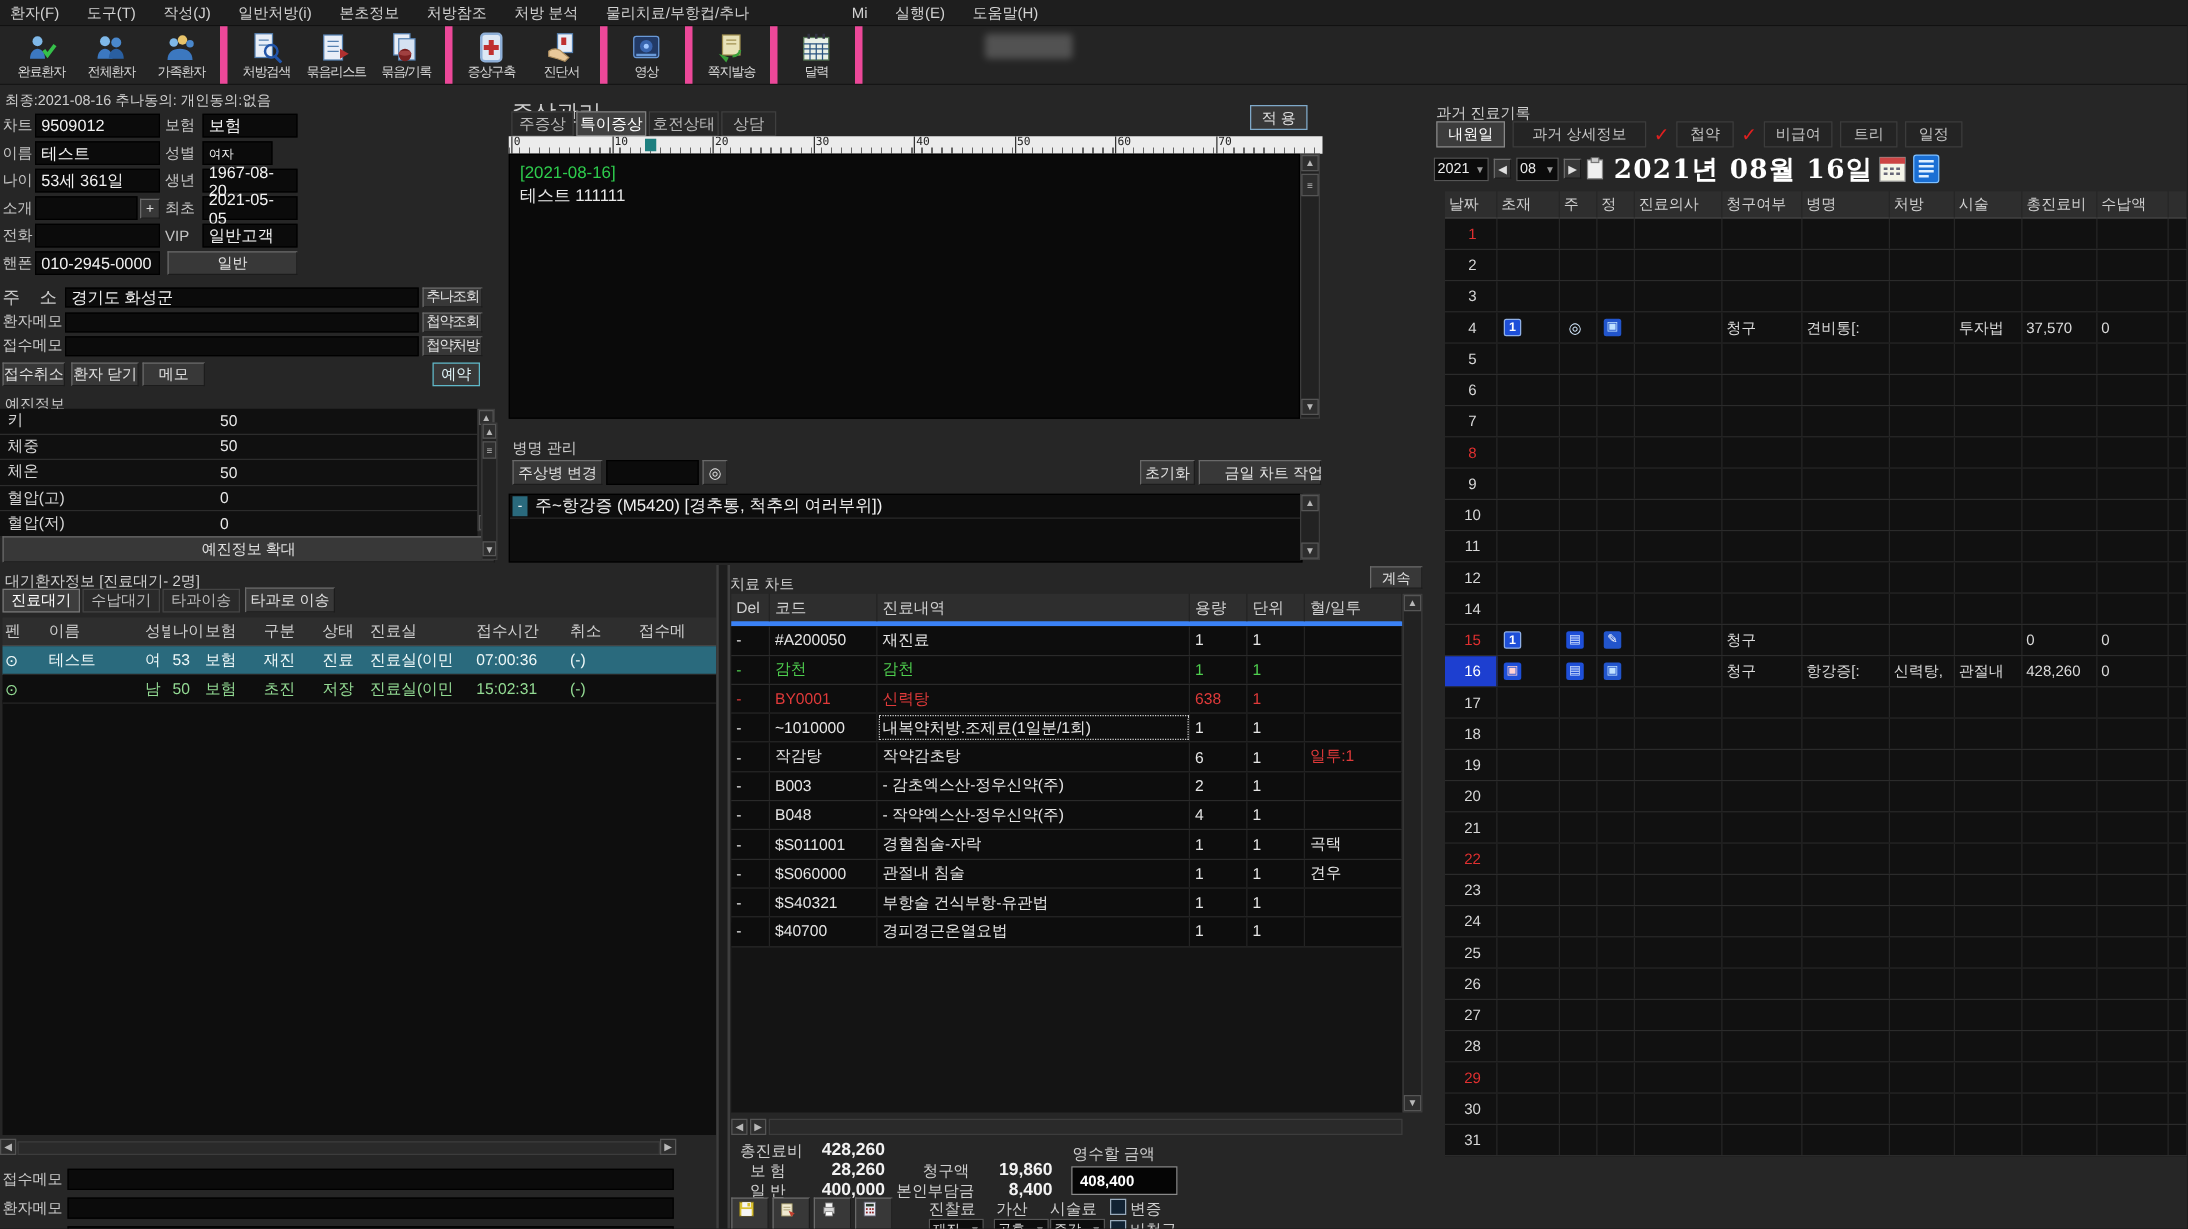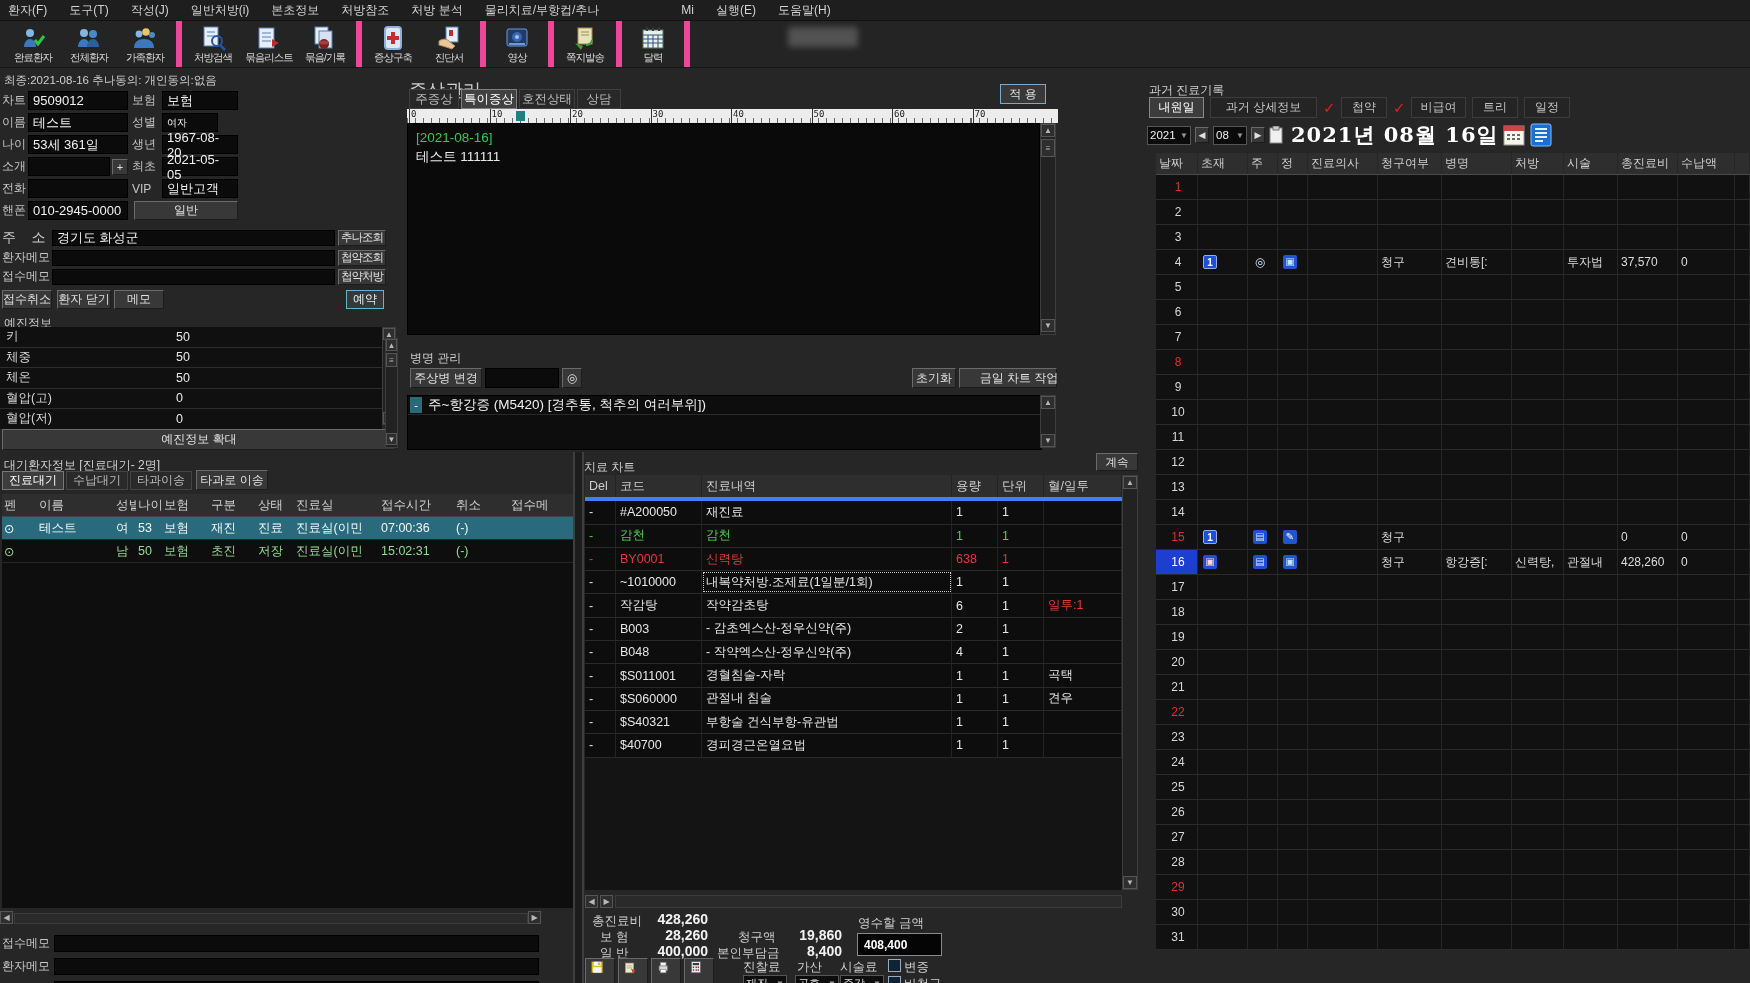--- a/index.html
+++ b/index.html
@@ -946,34 +946,20 @@
         <div class="hval"></div>
         <div class="hval"></div>
         <div class="hval"></div>
         <div class="hval"></div>
         <div class="hval"></div>
         <div class="hval"></div>
         <div class="hval"></div>
         <div></div>
       </div>
       <div class="hrow">
-        <div class="day-num">13</div>
-        <div></div>
-        <div></div>
-        <div></div>
-        <div class="hval"></div>
-        <div class="hval"></div>
-        <div class="hval"></div>
-        <div class="hval"></div>
-        <div class="hval"></div>
-        <div class="hval"></div>
-        <div class="hval"></div>
-        <div></div>
-      </div>
-      <div class="hrow">
         <div class="day-num">14</div>
         <div></div>
         <div></div>
         <div></div>
         <div class="hval"></div>
         <div class="hval"></div>
         <div class="hval"></div>
         <div class="hval"></div>
         <div class="hval"></div>
         <div class="hval"></div>

